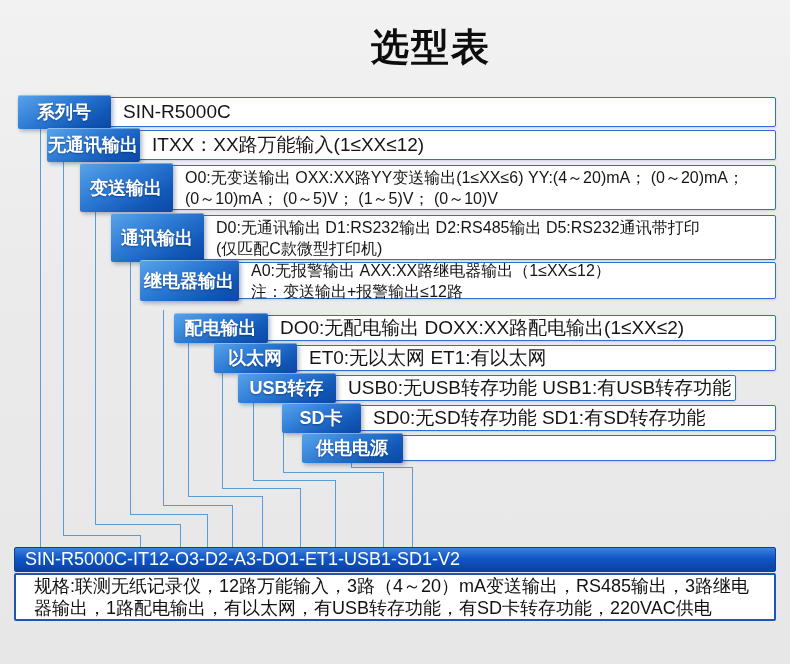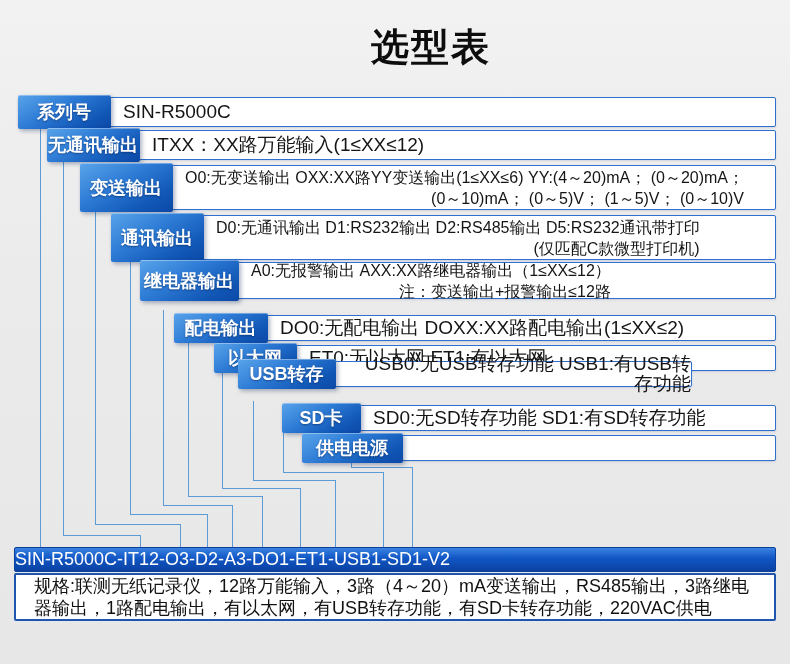--- a/index.html
+++ b/index.html
@@ -17,21 +17,20 @@
     letter-spacing:2px;
     padding-left:36px;
   }
   .row{
     position:absolute;
     background:#ffffff;
     border:1.5px solid #2f6fcf;
     border-radius:2px;
     box-sizing:border-box;
     box-shadow:0 1px 2px rgba(60,90,140,.18);
-    text-align:right;
   }
   .row-label{
     position:absolute;
     top:-3px;bottom:-3px;left:-1.5px;
     background:linear-gradient(150deg,#5aa4ea 0%,#2e7cd6 40%,#1157b6 78%,#0c48a6 100%);
     color:#ffffff;font-weight:bold;font-size:18px;
     display:flex;align-items:center;justify-content:center;
     text-shadow:0 1px 2px rgba(0,20,60,.45);
     box-shadow:2px 2px 4px rgba(20,40,90,.35), inset 0 1px 0 rgba(255,255,255,.35);
     border-radius:2px;
@@ -47,20 +46,21 @@
   }
   .row.multi .row-content{font-size:16px;line-height:21px;}
   .cline{position:absolute;z-index:1;pointer-events:none;}
   .model-bar{
     position:absolute;left:14px;top:547px;width:762px;height:25px;
     background:linear-gradient(180deg,#3a82e2 0%,#1156c4 45%,#0a41a2 100%);
     border:1px solid #0a3f9a;border-radius:2px;
     box-sizing:border-box;
     color:#ffffff;font-size:18px;
     display:flex;align-items:center;
+    padding-left:10px;
     z-index:4;
   }
   .spec-box{
     position:absolute;left:14px;top:573px;width:762px;height:48px;
     background:#ffffff;
     border:2px solid #1f55ae;border-radius:2px;
     box-sizing:border-box;
     color:#111111;font-size:18px;line-height:22px;
     padding:1px 18px;
     display:flex;align-items:center;
@@ -127,21 +127,21 @@
   <div class="row" style="top:315px;left:174px;width:602px;height:26px">
     <div class="row-label" style="width:94px">配电输出</div>
     <div class="row-content" style="margin-left:105px">DO0:无配电输出 DOXX:XX路配电输出(1≤XX≤2)</div>
   </div>
 
   <div class="row" style="top:345px;left:214px;width:562px;height:26px">
     <div class="row-label" style="width:83px">以太网</div>
     <div class="row-content" style="margin-left:94px">ET0:无以太网 ET1:有以太网</div>
   </div>
 
-  <div class="row" style="top:361px;left:238px;width:454px;height:26px">
+  <div class="row" style="top:375px;left:238px;width:498px;height:26px">
     <div class="row-label" style="width:98px">USB转存</div>
     <div class="row-content" style="margin-left:109px">USB0:无USB转存功能 USB1:有USB转存功能</div>
   </div>
 
   <div class="row" style="top:405px;left:282px;width:494px;height:26px">
     <div class="row-label" style="width:79px">SD卡</div>
     <div class="row-content" style="margin-left:90px">SD0:无SD转存功能 SD1:有SD转存功能</div>
   </div>
 
   <div class="row" style="top:435px;left:302px;width:474px;height:26px">

